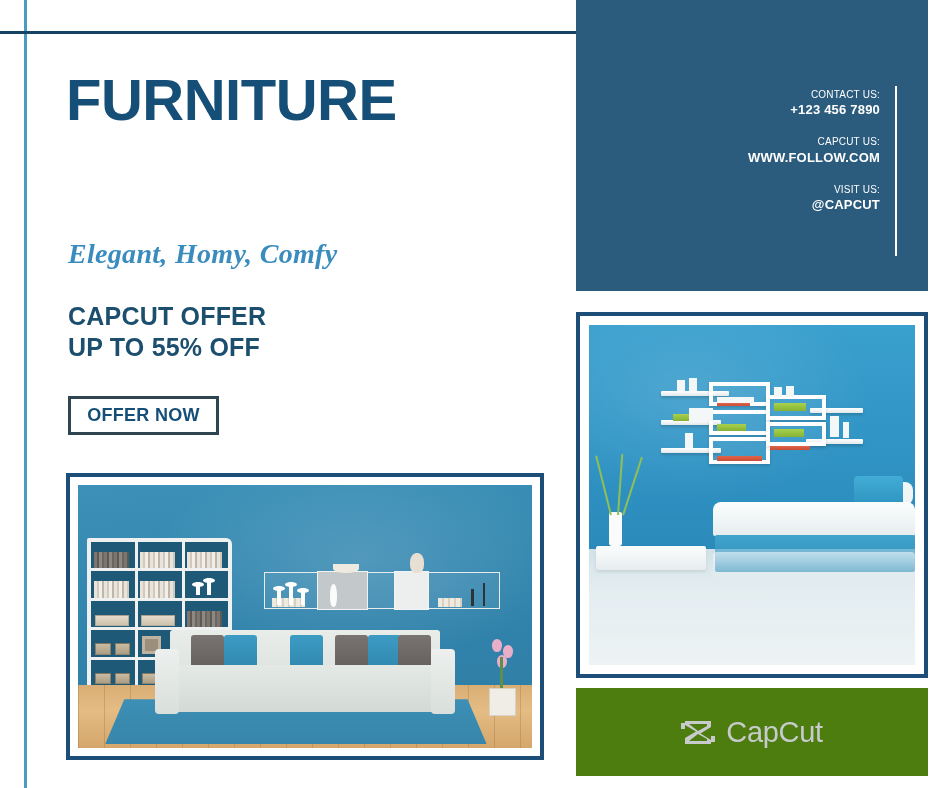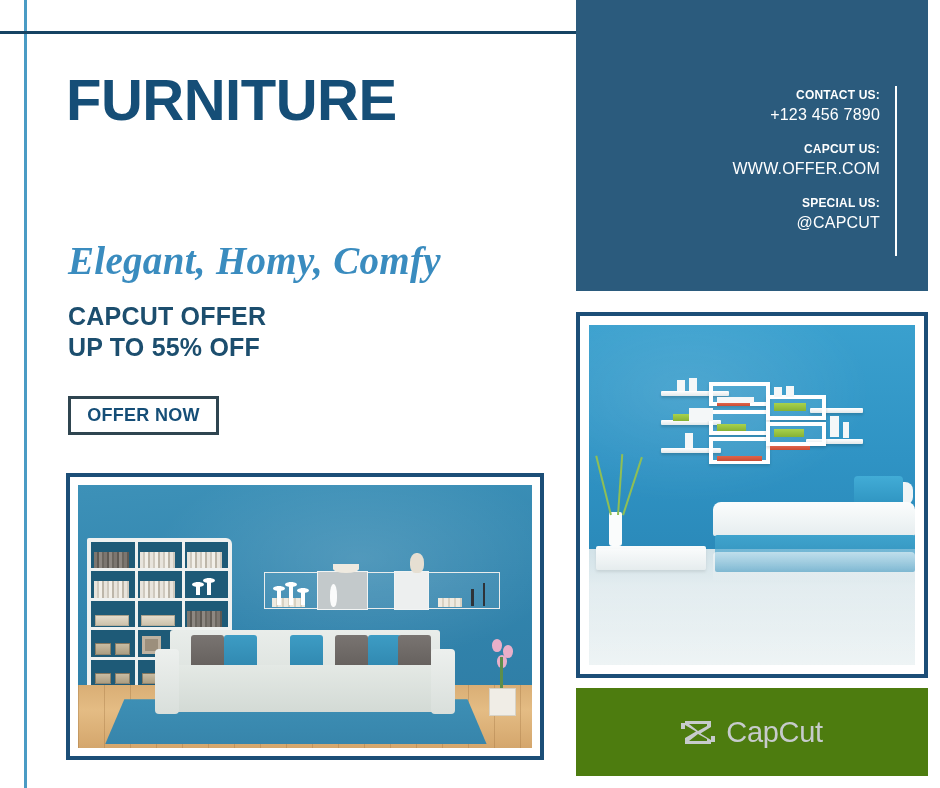--- a/index.html
+++ b/index.html
@@ -42,21 +42,21 @@
     letter-spacing: -0.5px;
   }
   .headline-line-2 { display: block; margin-top: 10px; }
 
   .tagline {
     position: absolute;
     left: 68px; top: 238px;
     font-family: "Liberation Serif", serif;
     font-style: italic;
     font-weight: 700;
-    font-size: 39px;
+    font-size: 28px;
     color: #3A8CBF;
     letter-spacing: 0.3px;
   }
 
   .offer {
     position: absolute;
     left: 68px; top: 301px;
     color: #1C4E6E;
     font-weight: 700;
     font-size: 25px;
@@ -90,28 +90,28 @@
   }
   .contact-inner {
     position: absolute;
     right: 48px; top: 88px;
     text-align: right;
     color: #ffffff;
   }
   .contact-group { margin-bottom: 17px; }
   .contact-group:last-child { margin-bottom: 0; }
   .contact-label {
-    font-weight: 700;
-    font-size: 12px;
+    font-weight: 400;
+    font-size: 10px;
     line-height: 1.32;
     letter-spacing: 0.2px;
   }
   .contact-value {
-    font-weight: 400;
-    font-size: 16px;
+    font-weight: 700;
+    font-size: 13px;
     line-height: 1.32;
     letter-spacing: 0.2px;
   }
   .contact-divider {
     position: absolute;
     right: 31px; top: 86px;
     width: 2px; height: 170px;
     background: #ffffff;
   }
 
@@ -458,24 +458,24 @@
   <button class="shop-now-button">OFFER NOW</button>
 
   <div class="contact-panel">
     <div class="contact-inner">
       <div class="contact-group">
         <div class="contact-label">CONTACT US:</div>
         <div class="contact-value">+123 456 7890</div>
       </div>
       <div class="contact-group">
         <div class="contact-label">CAPCUT US:</div>
-        <div class="contact-value">WWW.OFFER.COM</div>
+        <div class="contact-value">WWW.FOLLOW.COM</div>
       </div>
       <div class="contact-group">
-        <div class="contact-label">SPECIAL US:</div>
+        <div class="contact-label">VISIT US:</div>
         <div class="contact-value">@CAPCUT</div>
       </div>
     </div>
     <div class="contact-divider"></div>
   </div>
 
   <div class="photo-frame-main">
     <div class="photo">
       <div class="lr-wall"></div>
 

